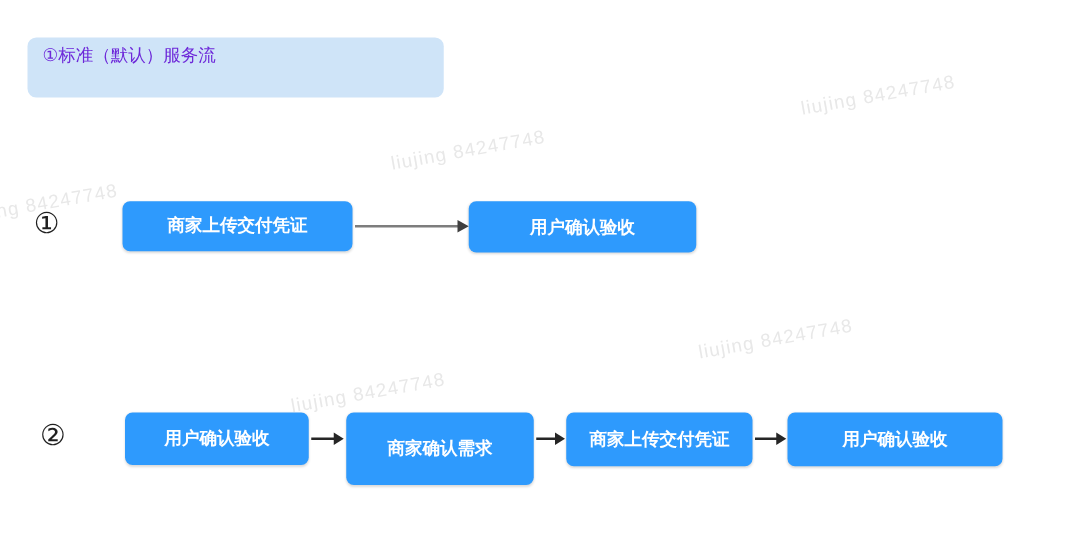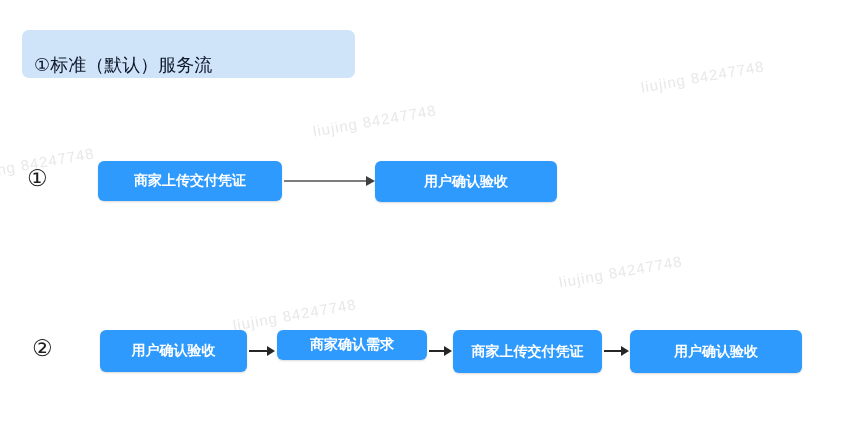--- a/index.html
+++ b/index.html
@@ -14,21 +14,21 @@
     color:var(--watermark-gray,#e8e8e8);transform:rotate(-10deg);
     z-index:0;user-select:none;
   }
   
   .note{
     position:absolute;left:22px;top:30px;width:333px;height:48px;
     box-sizing:border-box;background:var(--note-bg,#cfe4f8);
     border-radius:7px;padding:3px 12px 0 12px;z-index:2;
   }
   .note-line{
-    font-size:18px;line-height:22px;color:#0f172a;white-space:nowrap;margin-top:21px;
+    font-size:14px;line-height:22px;color:#6d28d9;white-space:nowrap;
   }
   
   .flow-label{
     position:absolute;font-size:23px;line-height:23px;color:#1f1f1f;z-index:2;
   }
   
   .node{
     position:absolute;box-sizing:border-box;background:var(--node-blue,#2e9afd);
     border-radius:6px;color:#ffffff;font-size:14px;
     display:flex;align-items:center;justify-content:center;
@@ -70,21 +70,21 @@
     <span class="head"></span>
   </div>
   <div class="node" style="left:375px;top:161px;width:182px;height:41px;">用户确认验收</div>
 
   <div class="flow-label" style="left:32px;top:337px;">②</div>
   <div class="node" style="left:100px;top:330px;width:147px;height:42px;">用户确认验收</div>
   <div class="arrow dark" style="left:249px;top:351px;width:26px;">
     <span class="shaft"></span>
     <span class="head"></span>
   </div>
-  <div class="node" style="left:277px;top:330px;width:150px;height:30px;">商家确认需求</div>
+  <div class="node" style="left:277px;top:330px;width:150px;height:58px;">商家确认需求</div>
   <div class="arrow dark" style="left:429px;top:351px;width:23px;">
     <span class="shaft"></span>
     <span class="head"></span>
   </div>
   <div class="node" style="left:453px;top:330px;width:149px;height:43px;">商家上传交付凭证</div>
   <div class="arrow dark" style="left:604px;top:351px;width:25px;">
     <span class="shaft"></span>
     <span class="head"></span>
   </div>
   <div class="node" style="left:630px;top:330px;width:172px;height:43px;">用户确认验收</div>

